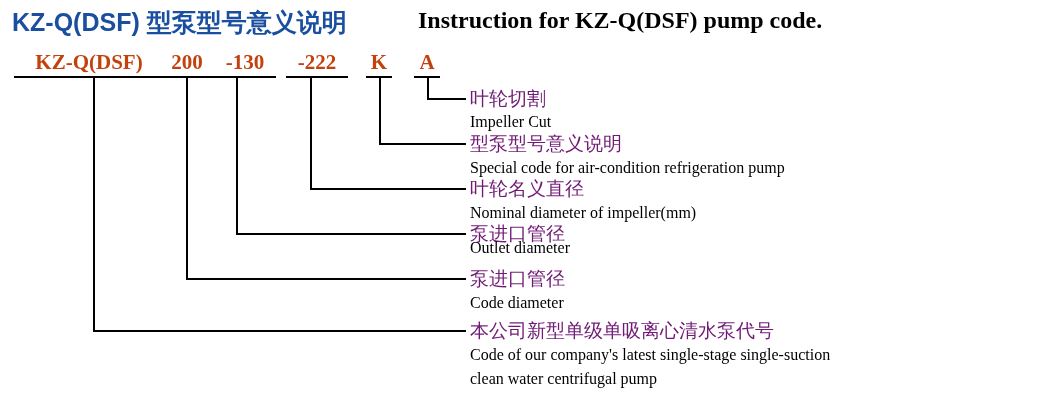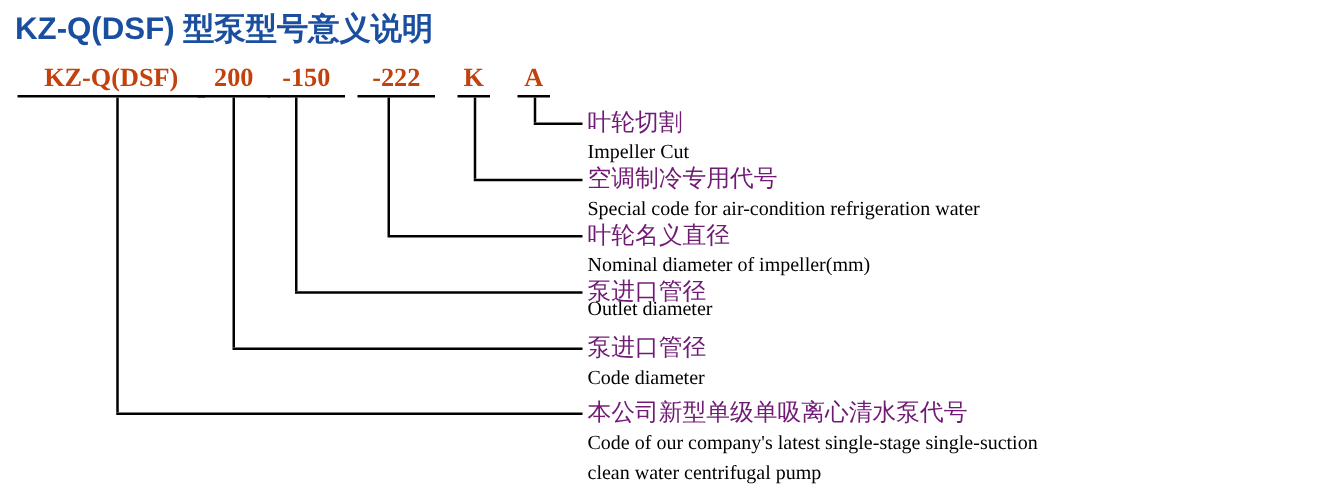--- a/index.html
+++ b/index.html
@@ -88,27 +88,28 @@
     white-space: nowrap;
     line-height: 24px;
   }
 </style>
 </head>
 <body>
 
 <div id="root">
 
   <div class="title-cn">KZ-Q(DSF) 型泵型号意义说明</div>
+  <div class="title-en">Instruction for KZ-Q(DSF) pump code.</div>
 
   <div id="code-layer">
       <div class="code-seg" style="left: 14px; width: 150px;">KZ-Q(DSF)</div>
       <div class="code-underline" style="left: 14px; width: 150px;"></div>
       <div class="code-seg" style="left: 158px; width: 58px;">200</div>
       <div class="code-underline" style="left: 158px; width: 58px;"></div>
-      <div class="code-seg" style="left: 214px; width: 62px;">-150</div>
+      <div class="code-seg" style="left: 214px; width: 62px;">-130</div>
       <div class="code-underline" style="left: 214px; width: 62px;"></div>
       <div class="code-seg" style="left: 286px; width: 62px;">-222</div>
       <div class="code-underline" style="left: 286px; width: 62px;"></div>
       <div class="code-seg" style="left: 366px; width: 26px;">K</div>
       <div class="code-underline" style="left: 366px; width: 26px;"></div>
       <div class="code-seg" style="left: 414px; width: 26px;">A</div>
       <div class="code-underline" style="left: 414px; width: 26px;"></div>
     </div>
 
   <div id="lines-layer">
@@ -122,22 +123,22 @@
       <div class="hline" style="left: 236px; top: 233px; width: 230px;"></div>
       <div class="vline" style="left: 186px; top: 78px; height: 200px;"></div>
       <div class="hline" style="left: 186px; top: 278px; width: 280px;"></div>
       <div class="vline" style="left: 93px; top: 78px; height: 252px;"></div>
       <div class="hline" style="left: 93px; top: 330px; width: 373px;"></div>
     </div>
 
   <div id="labels-layer">
       <div class="label-cn" style="left: 470px; top: 88px;">叶轮切割</div>
       <div class="label-en" style="left: 470px; top: 110px;">Impeller Cut</div>
-      <div class="label-cn" style="left: 470px; top: 133px;">空调制冷专用代号</div>
-      <div class="label-en" style="left: 470px; top: 156px;">Special code for air-condition refrigeration water</div>
+      <div class="label-cn" style="left: 470px; top: 133px;">型泵型号意义说明</div>
+      <div class="label-en" style="left: 470px; top: 156px;">Special code for air-condition refrigeration pump</div>
       <div class="label-cn" style="left: 470px; top: 178px;">叶轮名义直径</div>
       <div class="label-en" style="left: 470px; top: 201px;">Nominal diameter of impeller(mm)</div>
       <div class="label-cn" style="left: 470px; top: 223px;">泵进口管径</div>
       <div class="label-en" style="left: 470px; top: 236px;">Outlet diameter</div>
       <div class="label-cn" style="left: 470px; top: 268px;">泵进口管径</div>
       <div class="label-en" style="left: 470px; top: 291px;">Code diameter</div>
       <div class="label-cn" style="left: 470px; top: 320px;">本公司新型单级单吸离心清水泵代号</div>
       <div class="label-en" style="left: 470px; top: 343px;">Code of our company's latest single-stage single-suction</div>
       <div class="label-en" style="left: 470px; top: 367px;">clean water centrifugal pump</div>
     </div>

